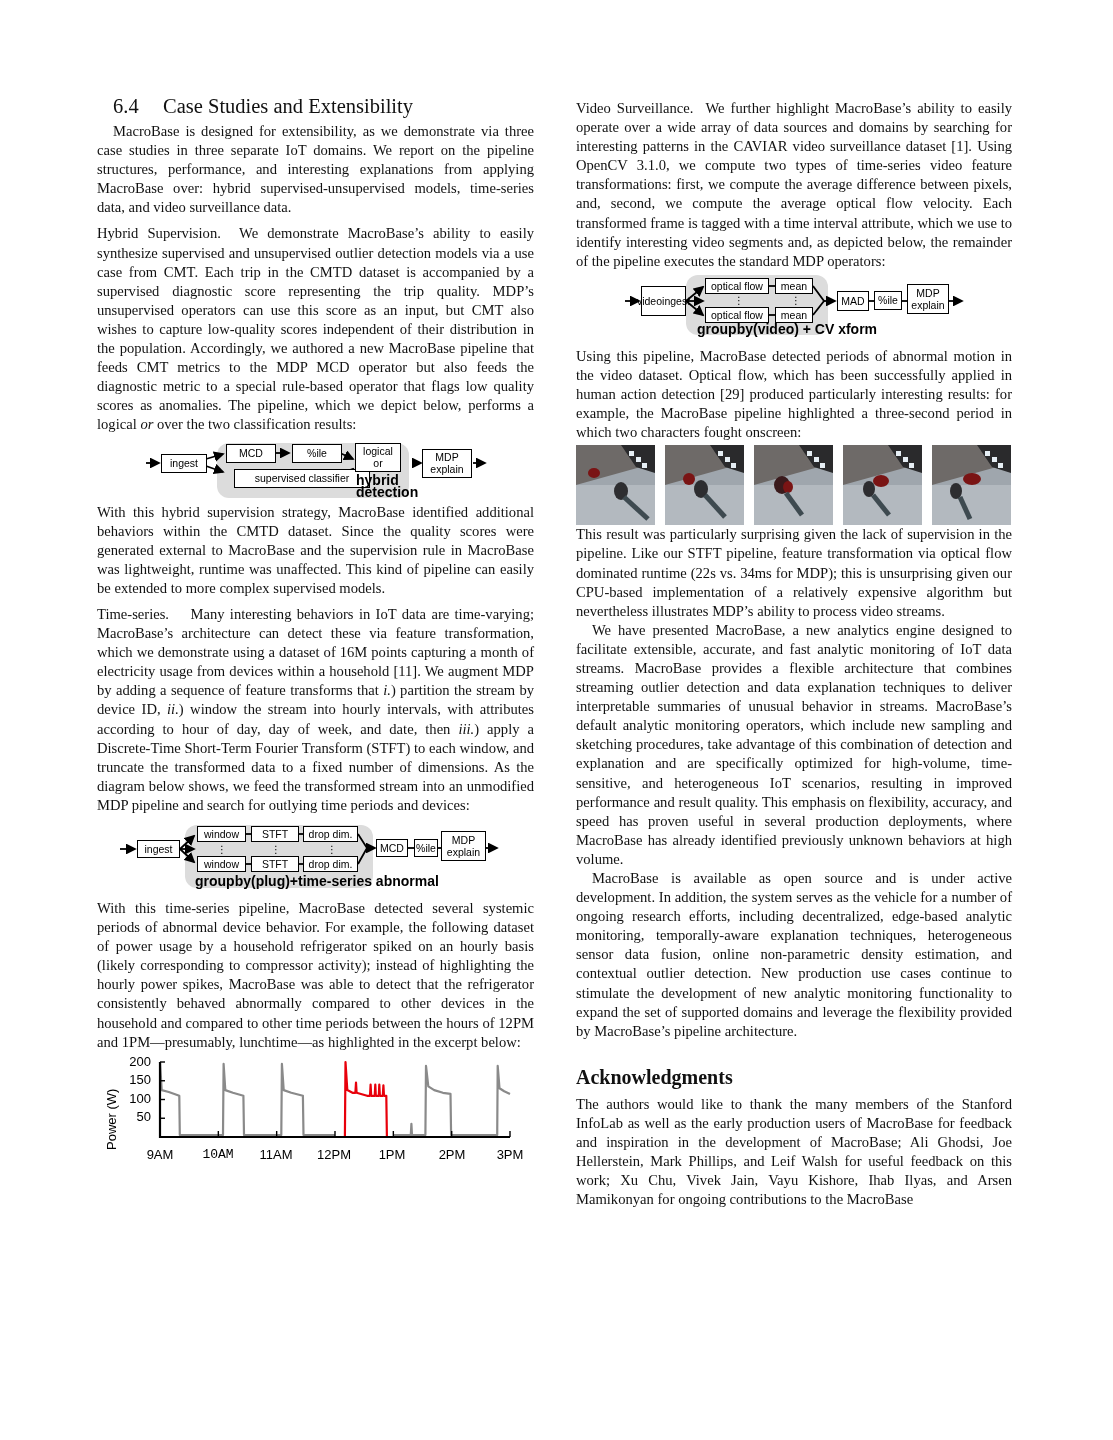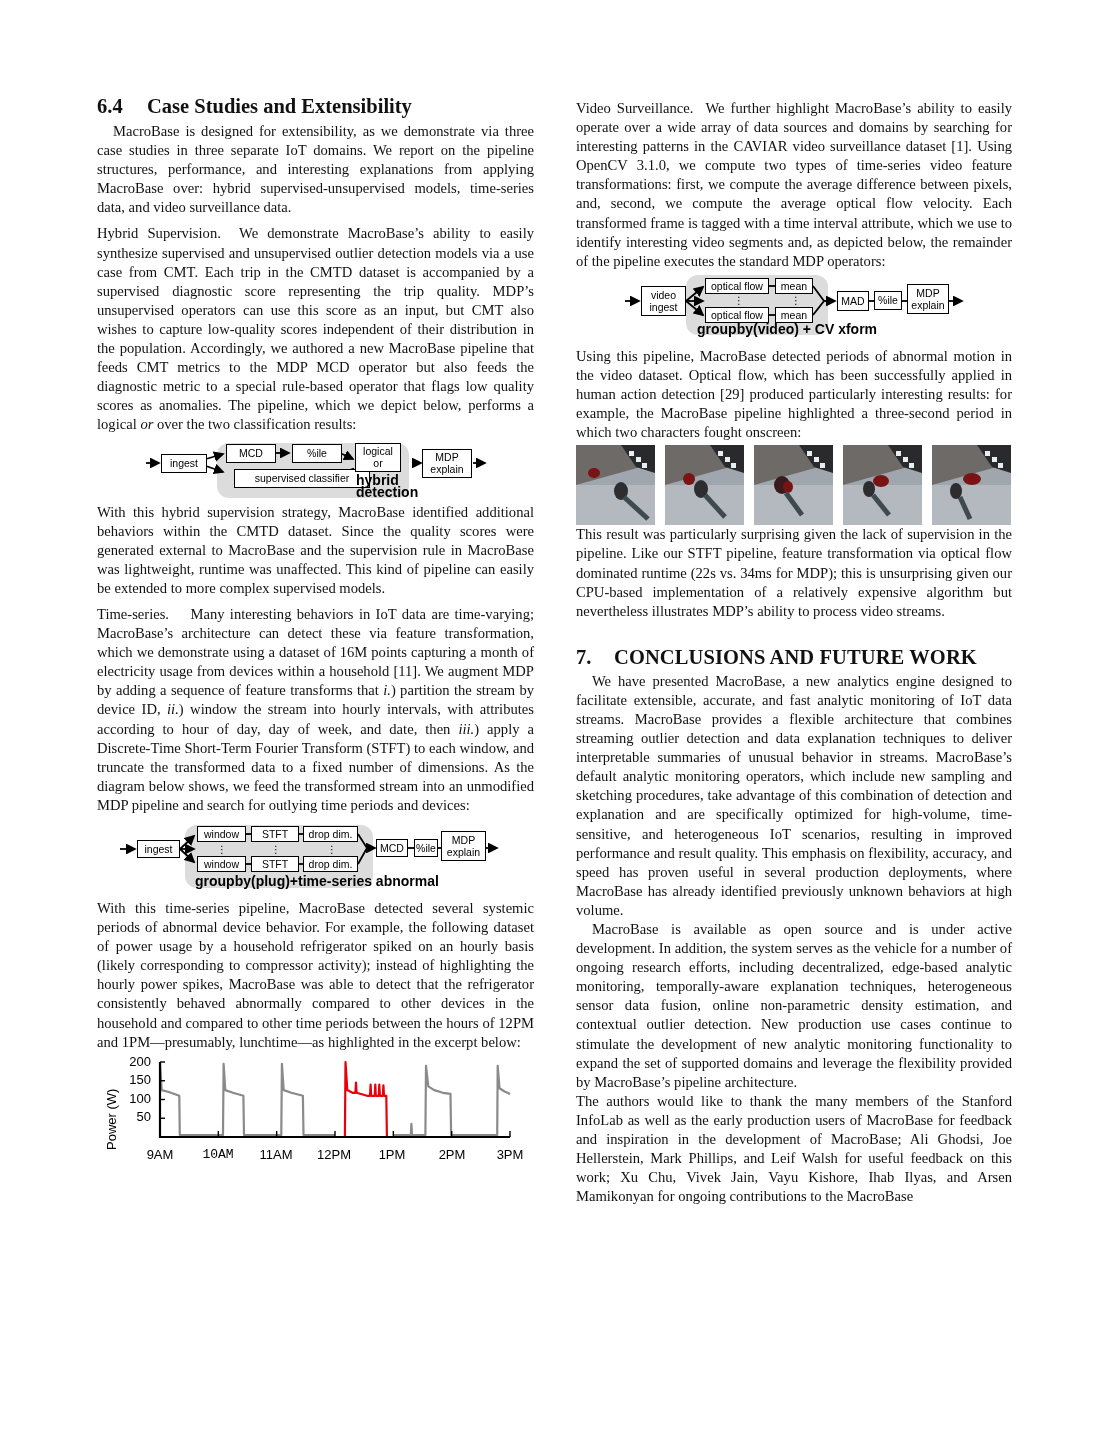--- a/index.html
+++ b/index.html
@@ -7,21 +7,21 @@
     width: 1113px; height: 1440px; position: relative; overflow: hidden;
     font-family: "Liberation Serif", "DejaVu Serif", serif; color: #111;
   }
   .col { position: absolute; width: 437px; font-size: 14.6px; line-height: 19.1px; }
   .col-left { left: 97px; top: 94px; }
   .col-right { left: 576px; top: 99px; width: 436px; }
   p { margin: 0; text-align: justify; hyphens: manual; }
   p.indent { text-indent: 16px; }
   .para-gap { margin-top: 7px; }
   .run-head { font-weight: normal; }
-  h2.section { font-size: 20.5px; font-weight: bold; margin: 0 0 4px 0; line-height: 24px; }
+  h2.section { font-size: 20.5px; font-weight: normal; margin: 0 0 4px 16px; line-height: 24px; }
   h2.section .num { display: inline-block; width: 50px; }
   h2.sec7 { font-size: 20.5px; font-weight: bold; margin: 0 0 3px 0; line-height: 24px; letter-spacing: 0.1px; }
   h3.ack { font-size: 20px; font-weight: bold; margin: 0 0 6px 0; line-height: 24px; }
 
   
   .diagram { position: relative; font-family: "Liberation Sans", "DejaVu Sans", sans-serif; font-size: 10.5px; line-height: 12px; color: #000; }
   .dg-box { position: absolute; border: 1.6px solid #000; background: #fff; text-align: center; box-sizing: border-box; display: flex; align-items: center; justify-content: center; }
   .dg-group { position: absolute; background: #dcdcdc; border-radius: 12px; }
   .dg-label { position: absolute; font-weight: bold; font-size: 14px; white-space: nowrap; }
   .dg-dots { position: absolute; font-size: 10px; line-height: 10px; }
@@ -209,21 +209,21 @@
         <path d="M110,27 L127,41" marker-end="url(#ah3)"></path>
         <line x1="193" y1="12" x2="199" y2="12"></line>
         <line x1="193" y1="41" x2="199" y2="41"></line>
         <path d="M237,12 L248,27 L237,41"></path>
         <line x1="248" y1="27" x2="259" y2="27" marker-end="url(#ah3)"></line>
         <line x1="293" y1="27" x2="298" y2="27"></line>
         <line x1="326" y1="27" x2="331" y2="27"></line>
         <line x1="373" y1="27" x2="386" y2="27" marker-end="url(#ah3)"></line>
       </g>
     </svg>
-    <div class="dg-box" style="left:65px; top:12px; width:45px; height:30px; flex-direction:column;">
+    <div class="dg-box" style="left:65px; top:12px; width:45px; height:30px; flex-direction:row;">
         <span>video</span>
         <span>ingest</span>
       </div>
     <div class="dg-box" style="left:129px; top:4px; width:64px; height:16px;">
         <span>optical flow</span>
       </div>
     <div class="dg-box" style="left:199px; top:4px; width:38px; height:16px;">
         <span>mean</span>
       </div>
     <div class="dg-dots" style="left:158px; top:22px;"><span>⋮</span></div>
@@ -317,20 +317,18 @@
           <rect x="0" y="40" width="79" height="40" fill="#b3b9bf"></rect>
           <ellipse cx="40" cy="34" rx="9" ry="6" fill="#7a1414"></ellipse>
           <ellipse cx="24" cy="46" rx="6" ry="8" fill="#2d2d30"></ellipse>
           <line x1="28" y1="52" x2="38" y2="74" stroke="#3e4a50" stroke-width="5"></line>
         </svg>
     </div>
   </div>
 
   <p style="margin-top:0px;">This result was particularly surprising given the lack of supervision in the pipeline. Like our STFT pipeline, feature transformation via optical flow dominated runtime (22s vs. 34ms for MDP); this is unsurprising given our CPU-based implementation of a relatively expensive algorithm but nevertheless illustrates MDP’s ability to process video streams.</p>
 
-  <h2 class="sec7" style="margin-top:24px;">
-    <span class="num" style="display:inline-block; width:38px;">7.</span><span>CONCLUSIONS AND FUTURE WORK</span>
-  </h2>
   <p class="indent">We have presented MacroBase, a new analytics engine designed to facilitate extensible, accurate, and fast analytic monitoring of IoT data streams. MacroBase provides a flexible architecture that combines streaming outlier detection and data explanation techniques to deliver interpretable summaries of unusual behavior in streams. MacroBase’s default analytic monitoring operators, which include new sampling and sketching procedures, take advantage of this combination of detection and explanation and are specifically optimized for high-volume, time-sensitive, and heterogeneous IoT scenarios, resulting in improved performance and result quality. This emphasis on flexibility, accuracy, and speed has proven useful in several production deployments, where MacroBase has already identified previously unknown behaviors at high volume.</p>
   <p class="indent">MacroBase is available as open source and is under active development. In addition, the system serves as the vehicle for a number of ongoing research efforts, including decentralized, edge-based analytic monitoring, temporally-aware explanation techniques, heterogeneous sensor data fusion, online non-parametric density estimation, and contextual outlier detection. New production use cases continue to stimulate the development of new analytic monitoring functionality to expand the set of supported domains and leverage the flexibility provided by MacroBase’s pipeline architecture.</p>
 
+  <h3 class="ack" style="margin-top:24px;">Acknowledgments</h3>
   <p>The authors would like to thank the many members of the Stanford InfoLab as well as the early production users of MacroBase for feedback and inspiration in the development of MacroBase; Ali Ghodsi, Joe Hellerstein, Mark Phillips, and Leif Walsh for useful feedback on this work; Xu Chu, Vivek Jain, Vayu Kishore, Ihab Ilyas, and Arsen Mamikonyan for ongoing contributions to the MacroBase</p>
 </div>
 
 </body></html>

